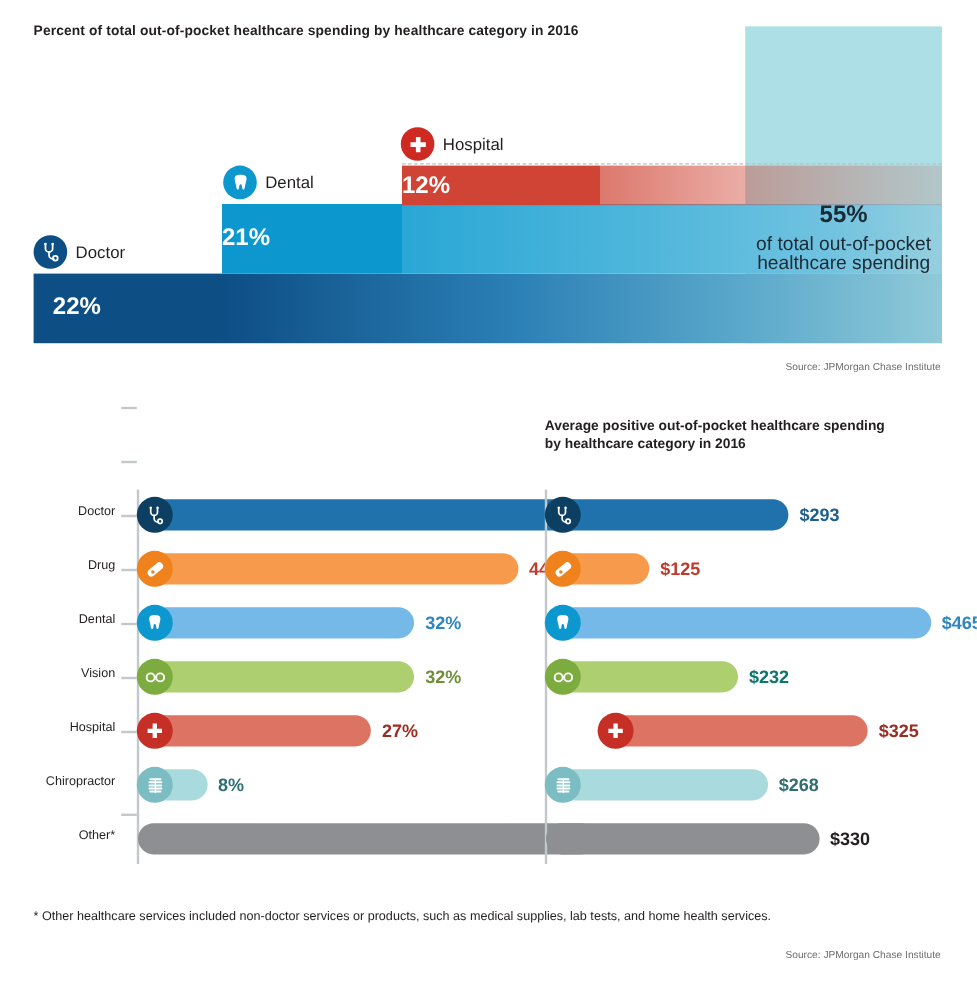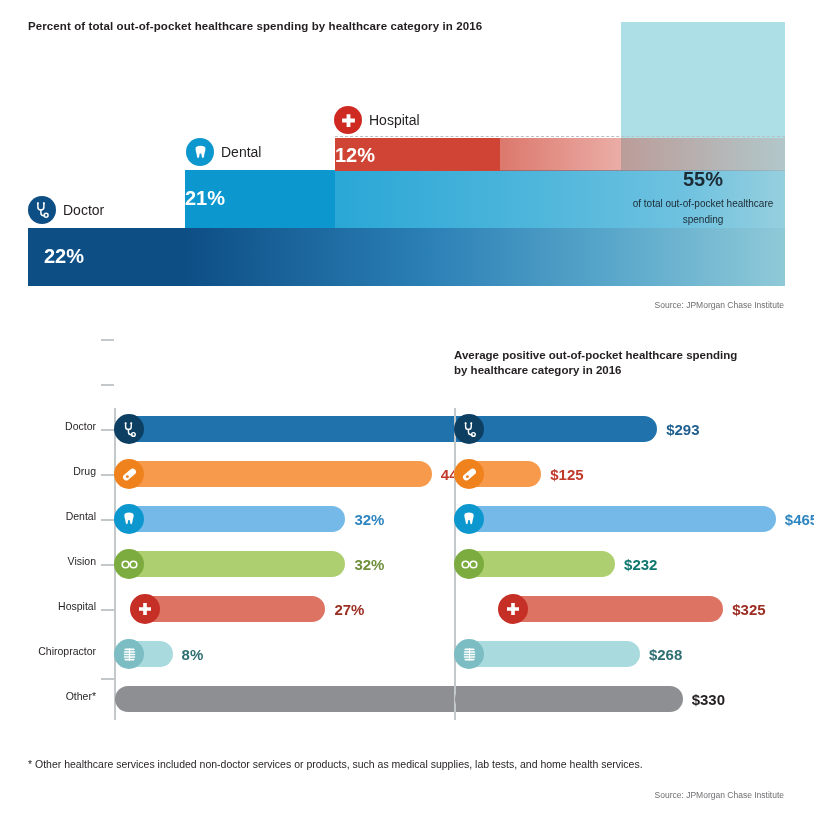--- a/index.html
+++ b/index.html
@@ -46,21 +46,21 @@
     text-align: center;
     font-size: 20px;
     font-weight: bold;
     color: #1b2a33;
   }
   #wf-total-caption {
     position: absolute;
     left: 630px; top: 196px;
     width: 146px;
     text-align: center;
-    font-size: 10px;
+    font-size: 16px;
     line-height: 16px;
     color: #1b2a33;
   }
 
   
   .wf-bar { position: absolute; }
   .wf-bar .wf-val {
     position: absolute;
     left: 0; right: 0;
     text-align: left;
@@ -336,21 +336,21 @@
                 <circle cx="17" cy="12" r="4.2" stroke="#fff" stroke-width="2"></circle>
                 <path d="M11.2 12h1.6" stroke="#fff" stroke-width="2"></path>
               </svg>
             </span>
           </div>
           <span class="bar-value" style="color: rgb(111, 143, 59);">32%</span>
         </div>
       </div>
       <div class="row" style="top: 180px; left: 0px; right: 0px;">
         <div class="row-label" style="right: auto; left: 0px; top: 12px; position: absolute;">Hospital</div>
-        <div class="bar-wrap" style="left: 115px; top: 8px; padding-left: 16px;">
+        <div class="bar-wrap" style="left: 115px; top: 8px;">
           <div class="bar" style="width: 194.4px; background: rgb(221, 115, 99);">
             <span class="bar-badge" style="background: rgb(198, 47, 38);">
               <svg width="16" height="16" viewBox="0 0 24 24">
                 <path d="M9.3 3h5.4v6.3H21v5.4h-6.3V21H9.3v-6.3H3V9.3h6.3V3z" fill="#fff"></path>
               </svg>
             </span>
           </div>
           <span class="bar-value" style="color: rgb(156, 45, 35);">27%</span>
         </div>
       </div>

